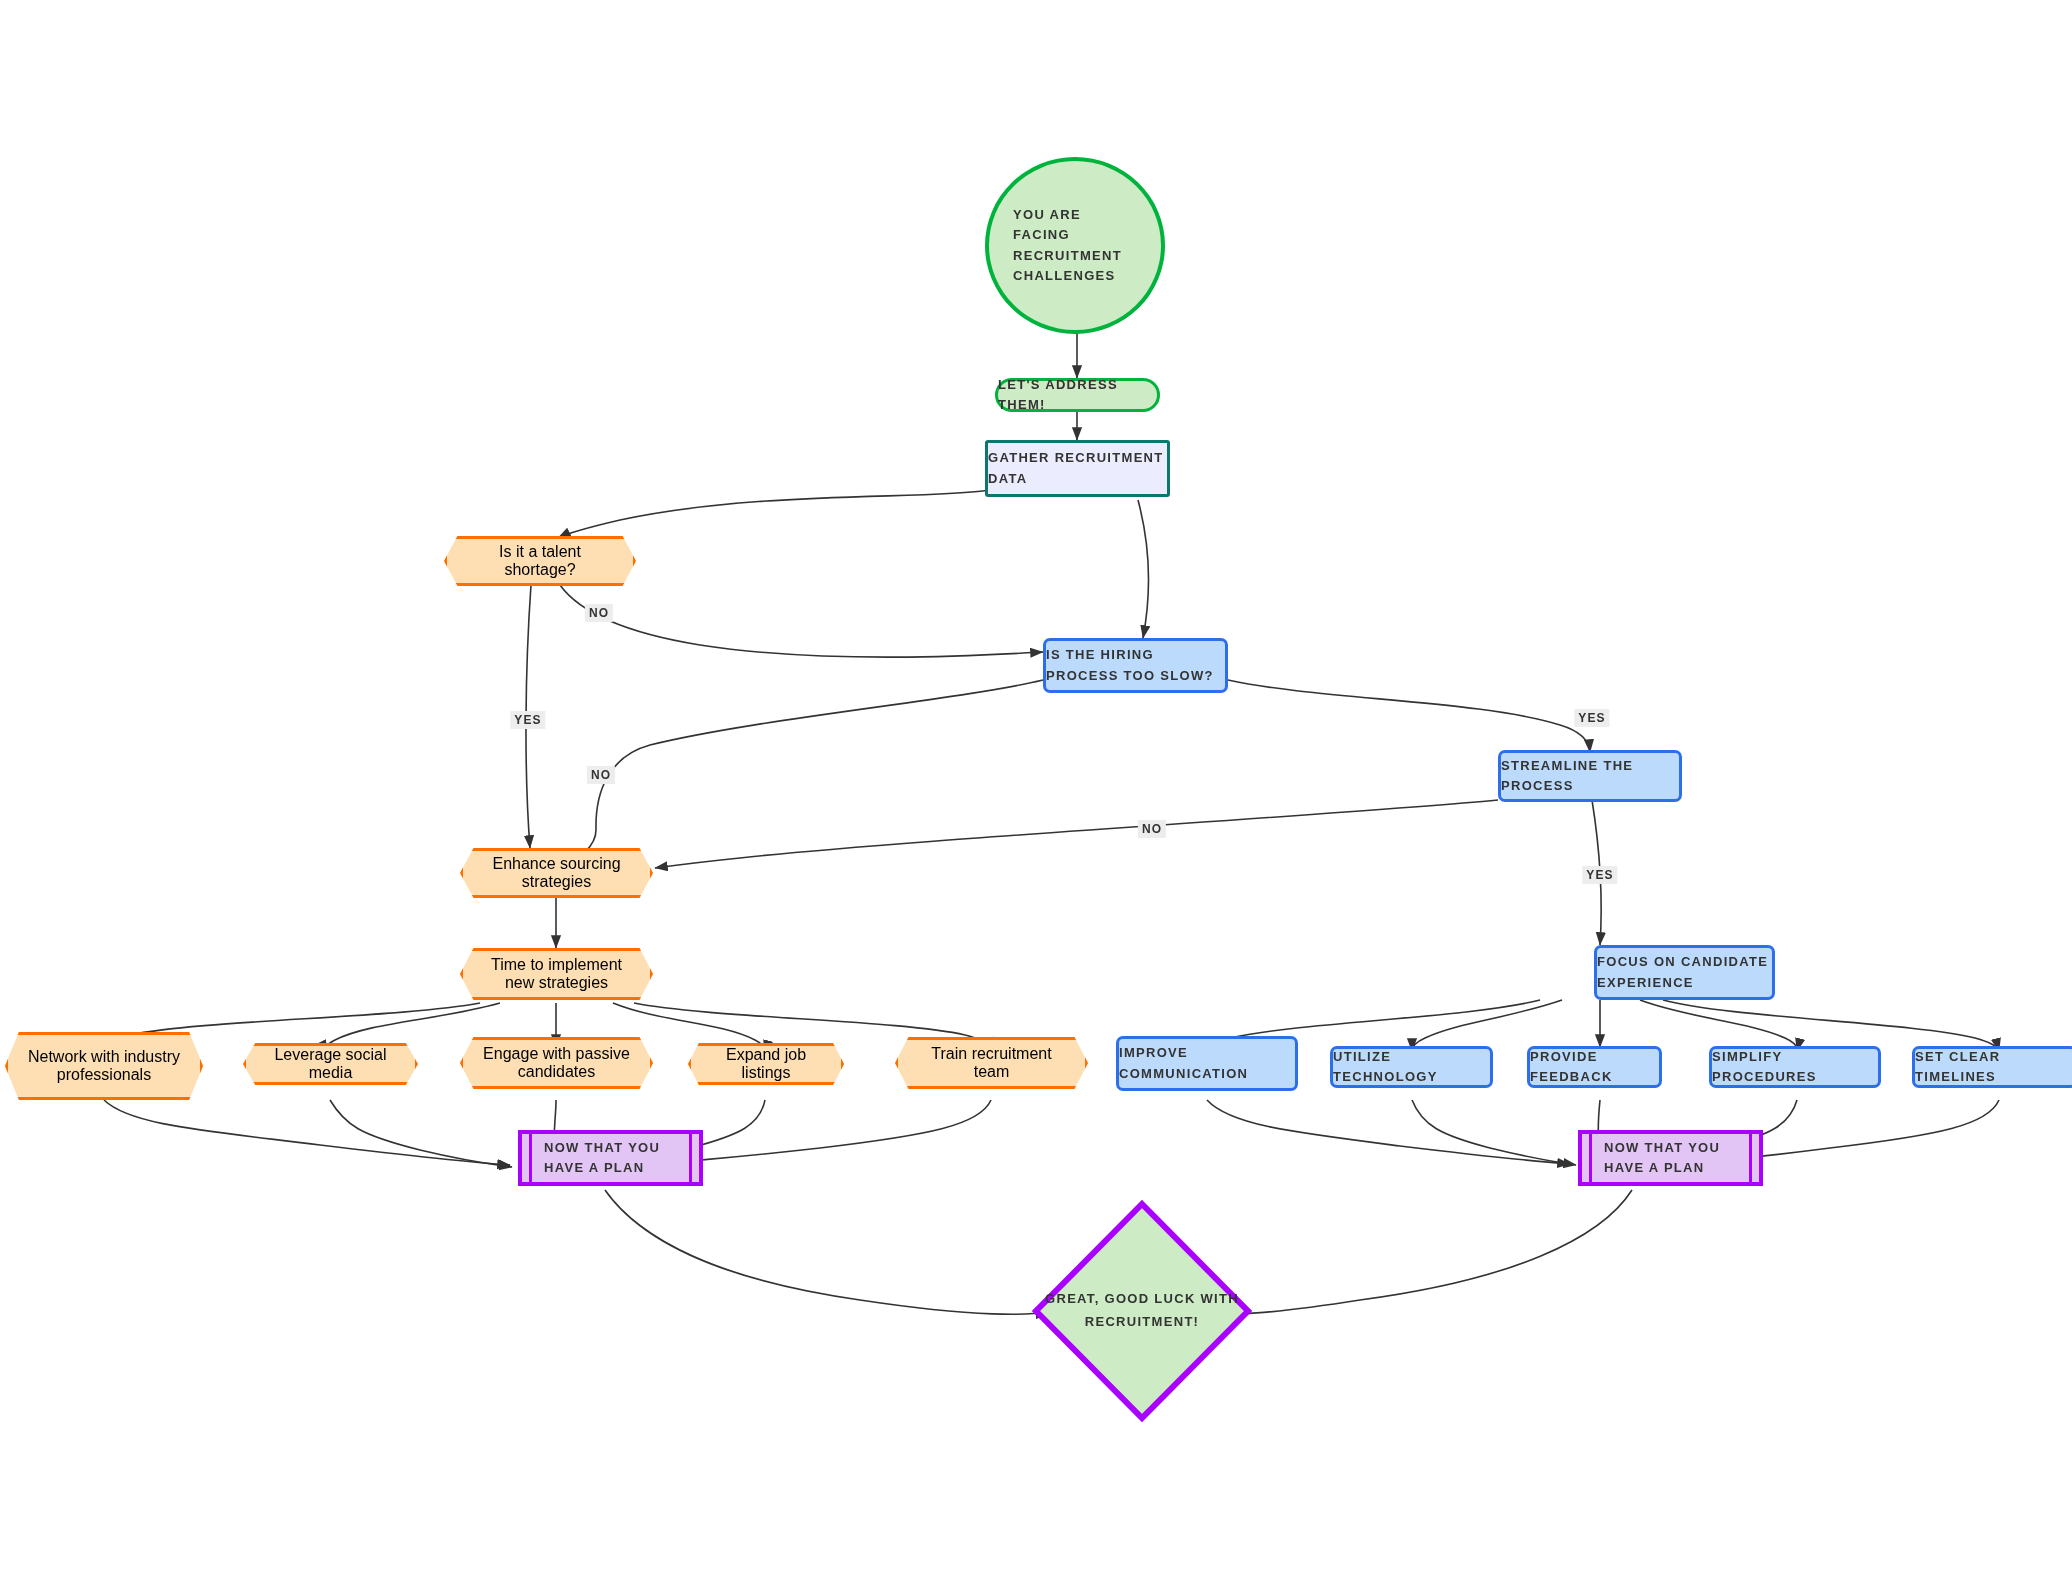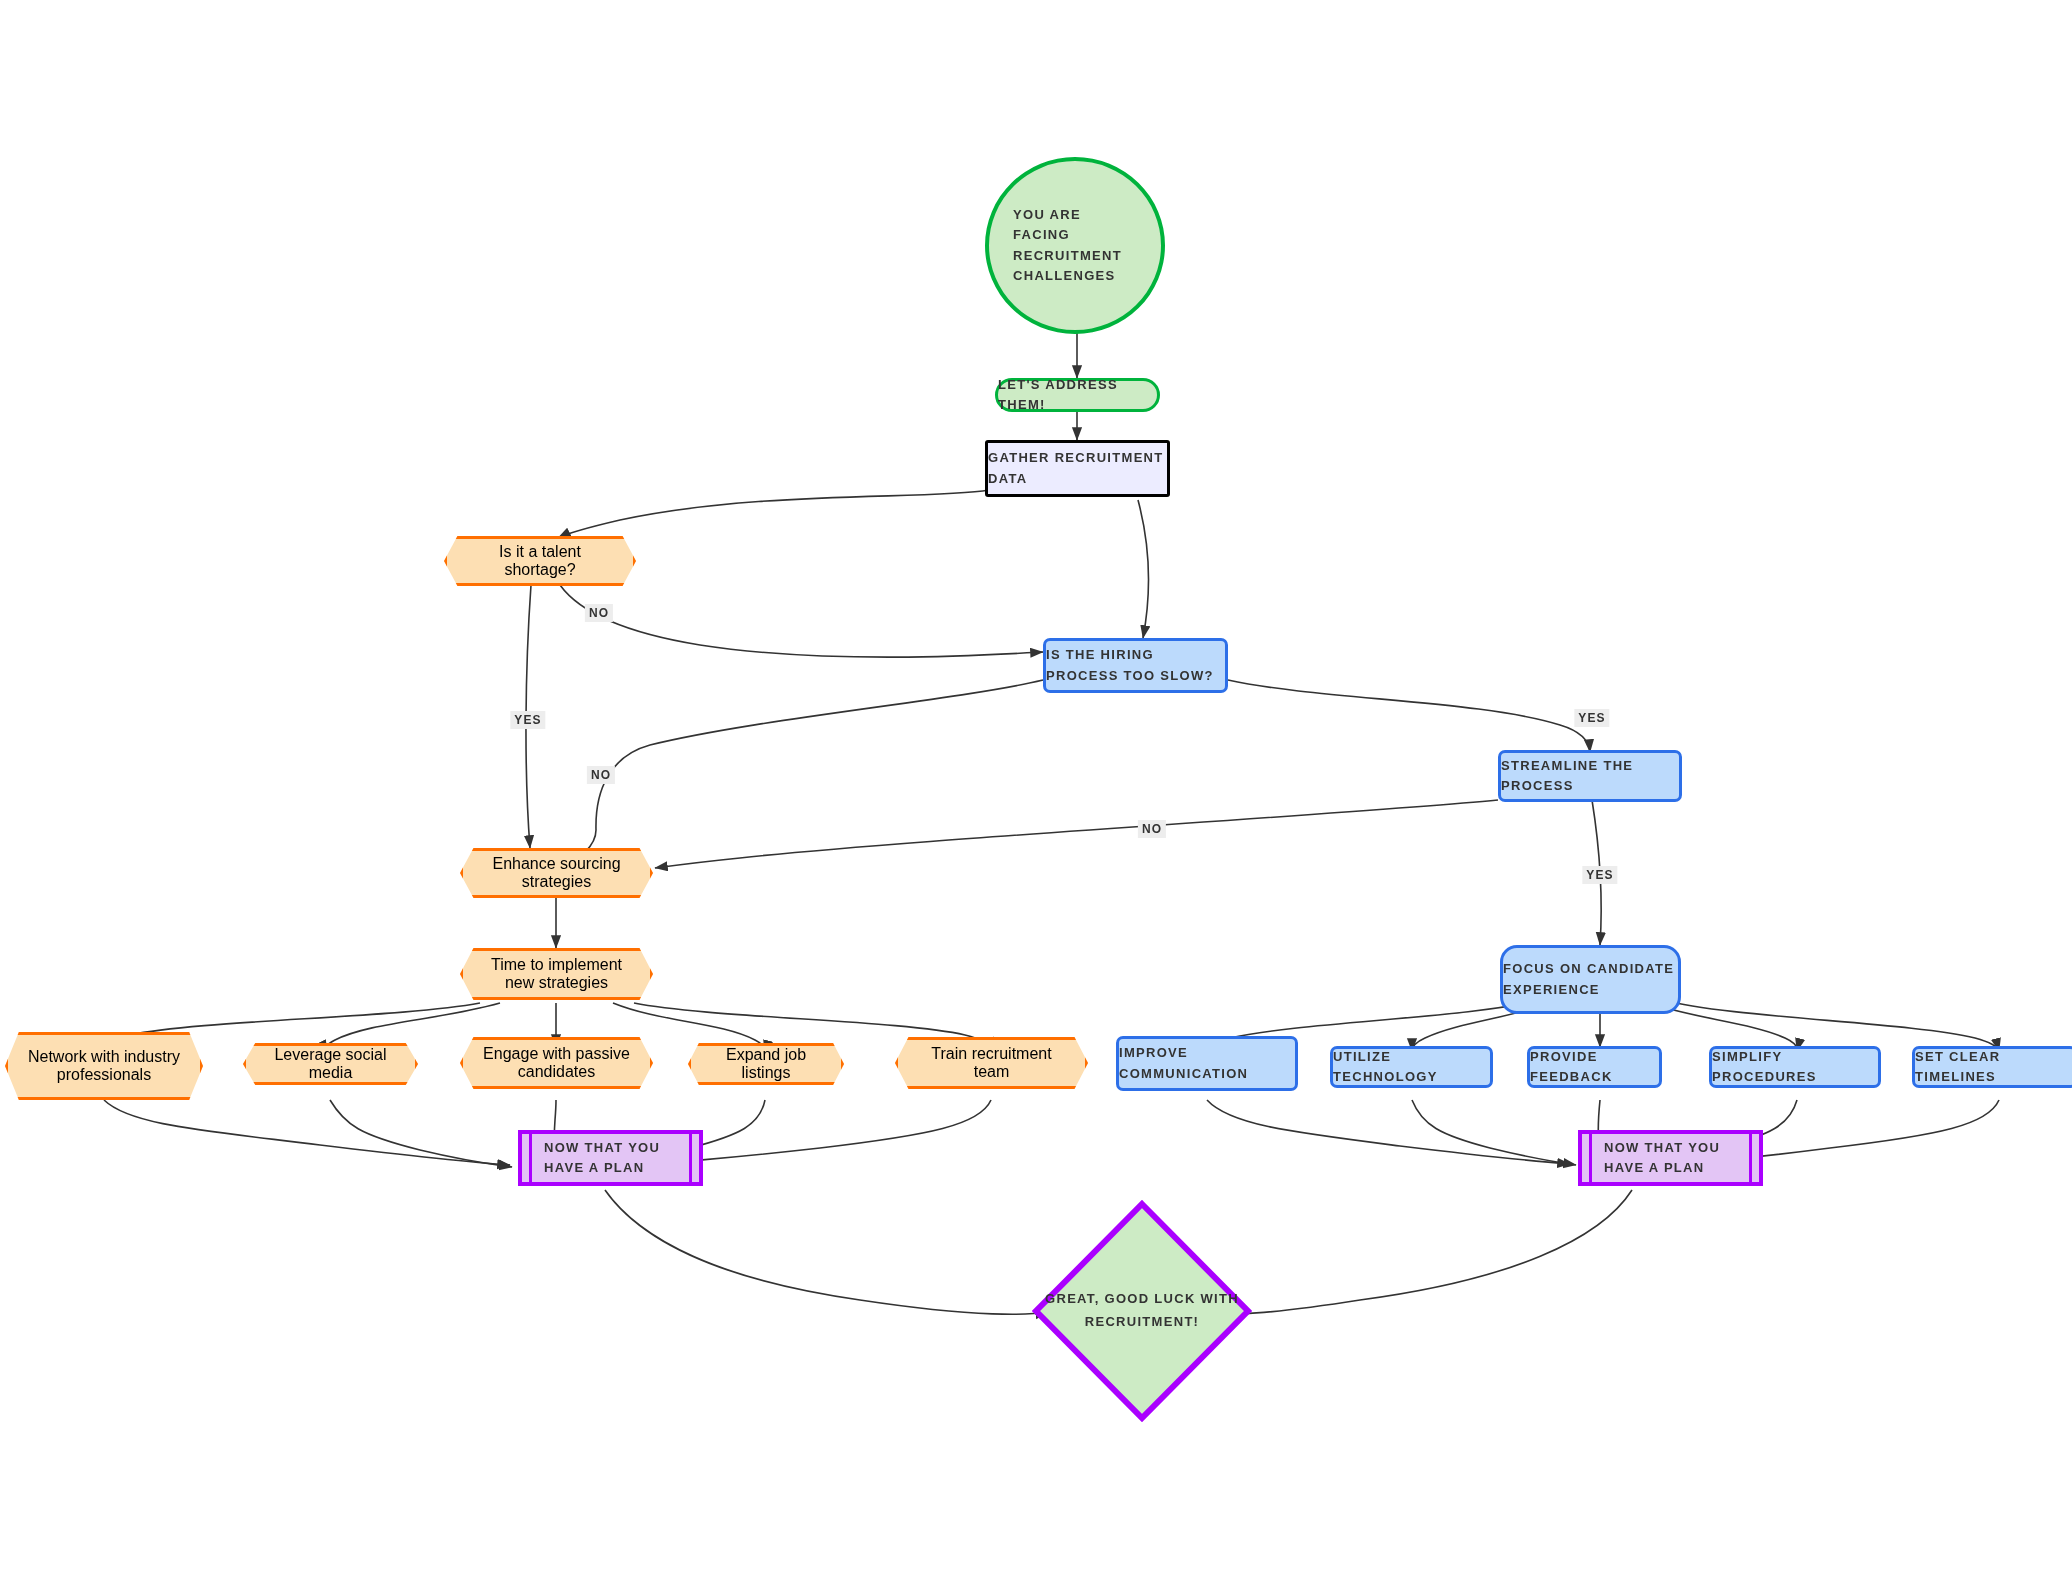--- a/index.html
+++ b/index.html
@@ -44,21 +44,21 @@
     border-radius: 50%;
     border: 4px solid #00b33c;
     background: #cdebc5;
   }
   .stadium {
     border-radius: 999px;
     border: 3px solid #00b33c;
     background: #cdebc5;
   }
   .rect-green {
-    border: 3px solid #000000;
+    border: 3px solid #0f766e;
     background: #ececff;
     border-radius: 3px;
   }
   .rect-blue {
     border: 3px solid #2d6fe8;
     background: #bcdafc;
     border-radius: 7px;
   }
   .hex {
     border: 3px solid #ff6f00;
@@ -220,21 +220,21 @@
 
   <div class="node rect-blue" style="left:1498px; top:750px; width:184px; height:52px;">
     <span>Streamline the process</span>
   </div>
 
   <div class="hex-wrap" style="left:460px; top:848px; width:193px; height:50px;">
     <div class="node hex" style="left:0; top:0; width:193px; height:50px;"></div>
     <div class="hex-label">Enhance sourcing strategies</div>
   </div>
 
-  <div class="node rect-blue" style="left:1500px; top:945px; width:181px; height:69px;border-radius:17px;">
+  <div class="node rect-blue" style="left:1594px; top:945px; width:181px; height:55px;">
     <span>Focus on candidate experience</span>
   </div>
 
   <div class="hex-wrap" style="left:460px; top:948px; width:193px; height:52px;">
     <div class="node hex" style="left:0; top:0; width:193px; height:52px;"></div>
     <div class="hex-label">Time to implement new strategies</div>
   </div>
 
   <div class="hex-wrap" style="left:5px; top:1032px; width:198px; height:68px;">
     <div class="node hex" style="left:0; top:0; width:198px; height:68px;"></div>

